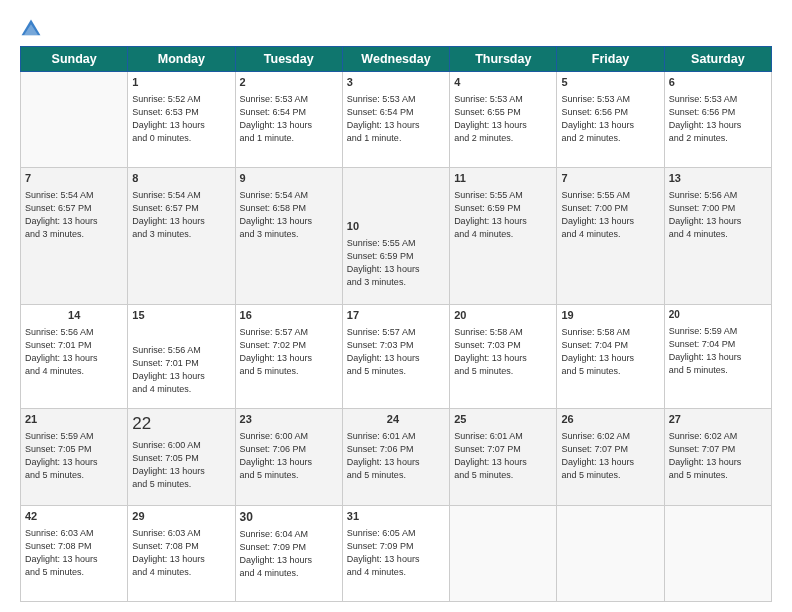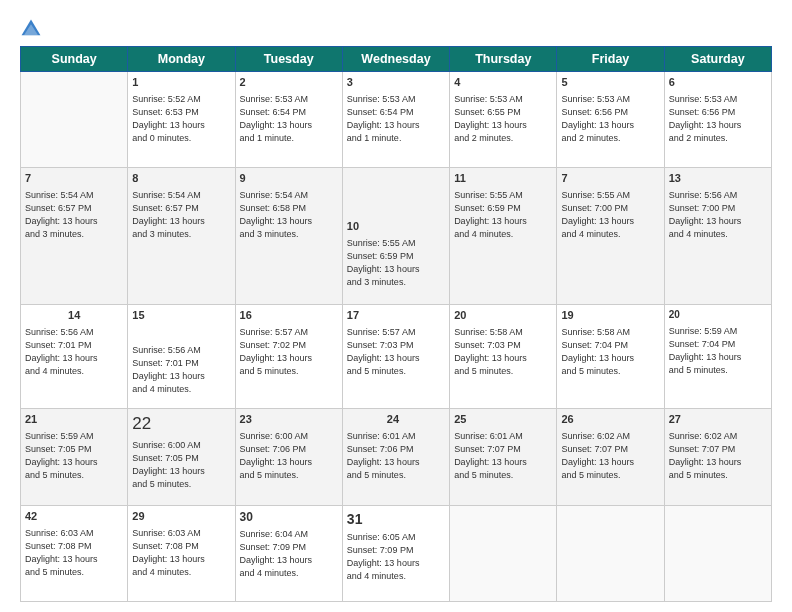--- a/index.html
+++ b/index.html
@@ -250,21 +250,21 @@
           </td>
           <td>
             <span class="cell-info" style="font-weight: bold; font-size: 11px; display: block; margin-bottom: 2px;">29</span>
             <div class="cell-info">Sunrise: 6:03 AM<br>Sunset: 7:08 PM<br>Daylight: 13 hours<br>and 4 minutes.</div>
           </td>
           <td>
             <span class="cell-info" style="font-weight: bold; font-size: 12px; display: block; margin-bottom: 2px;">30</span>
             <div class="cell-info">Sunrise: 6:04 AM<br>Sunset: 7:09 PM<br>Daylight: 13 hours<br>and 4 minutes.</div>
           </td>
           <td>
-            <span class="cell-info" style="font-weight: bold; font-size: 14px; display: block; margin-bottom: 2px;">31</span>
+            <span class="cell-info" style="font-weight: bold; font-size: 11px; display: block; margin-bottom: 2px;">31</span>
             <div class="cell-info">Sunrise: 6:05 AM<br>Sunset: 7:09 PM<br>Daylight: 13 hours<br>and 4 minutes.</div>
           </td>
           <td class="empty"></td>
           <td class="empty"></td>
           <td class="empty"></td>
         </tr>
       </tbody>
   </table>
 </div>
 

